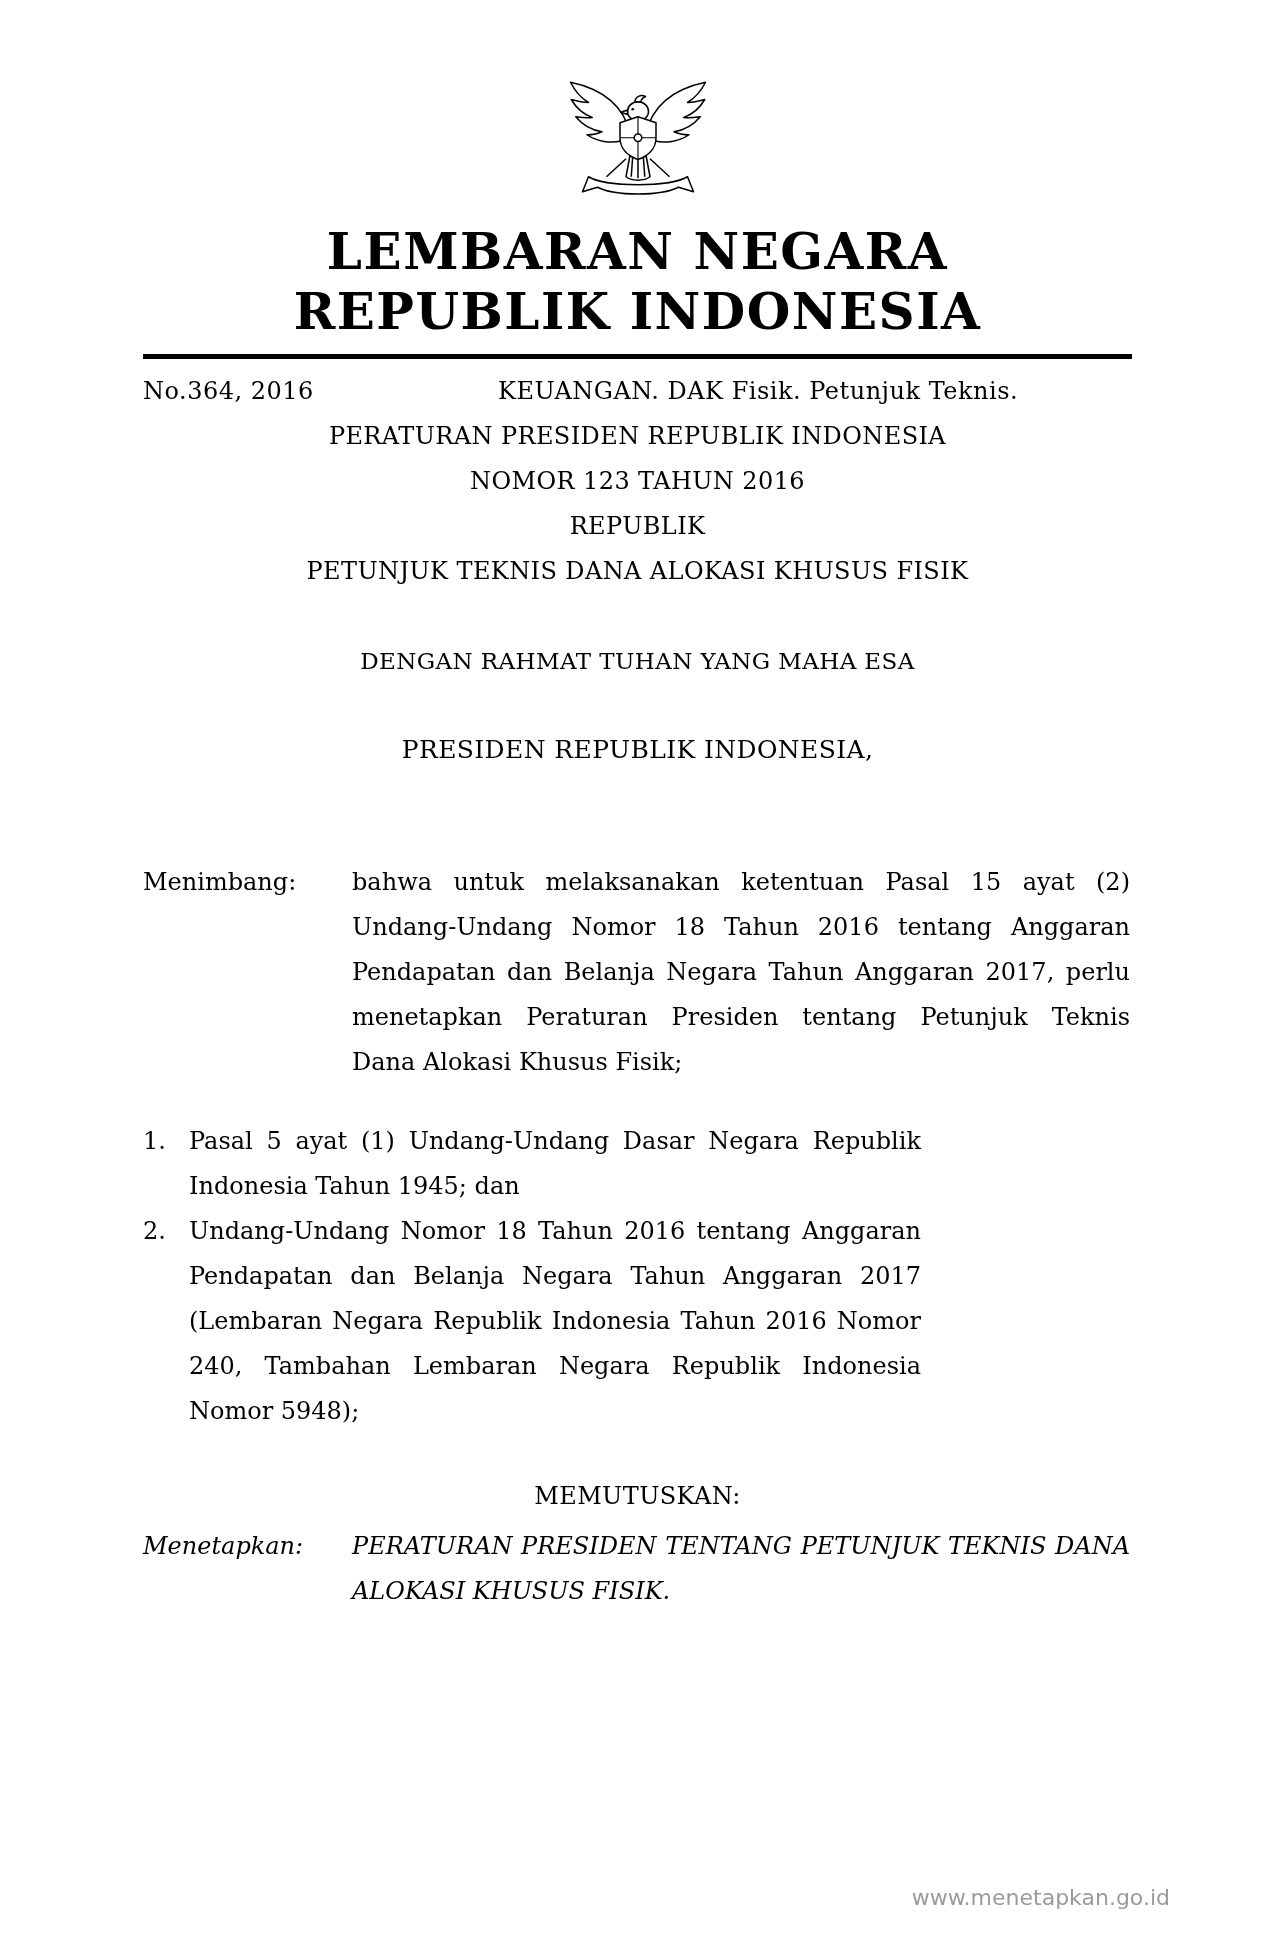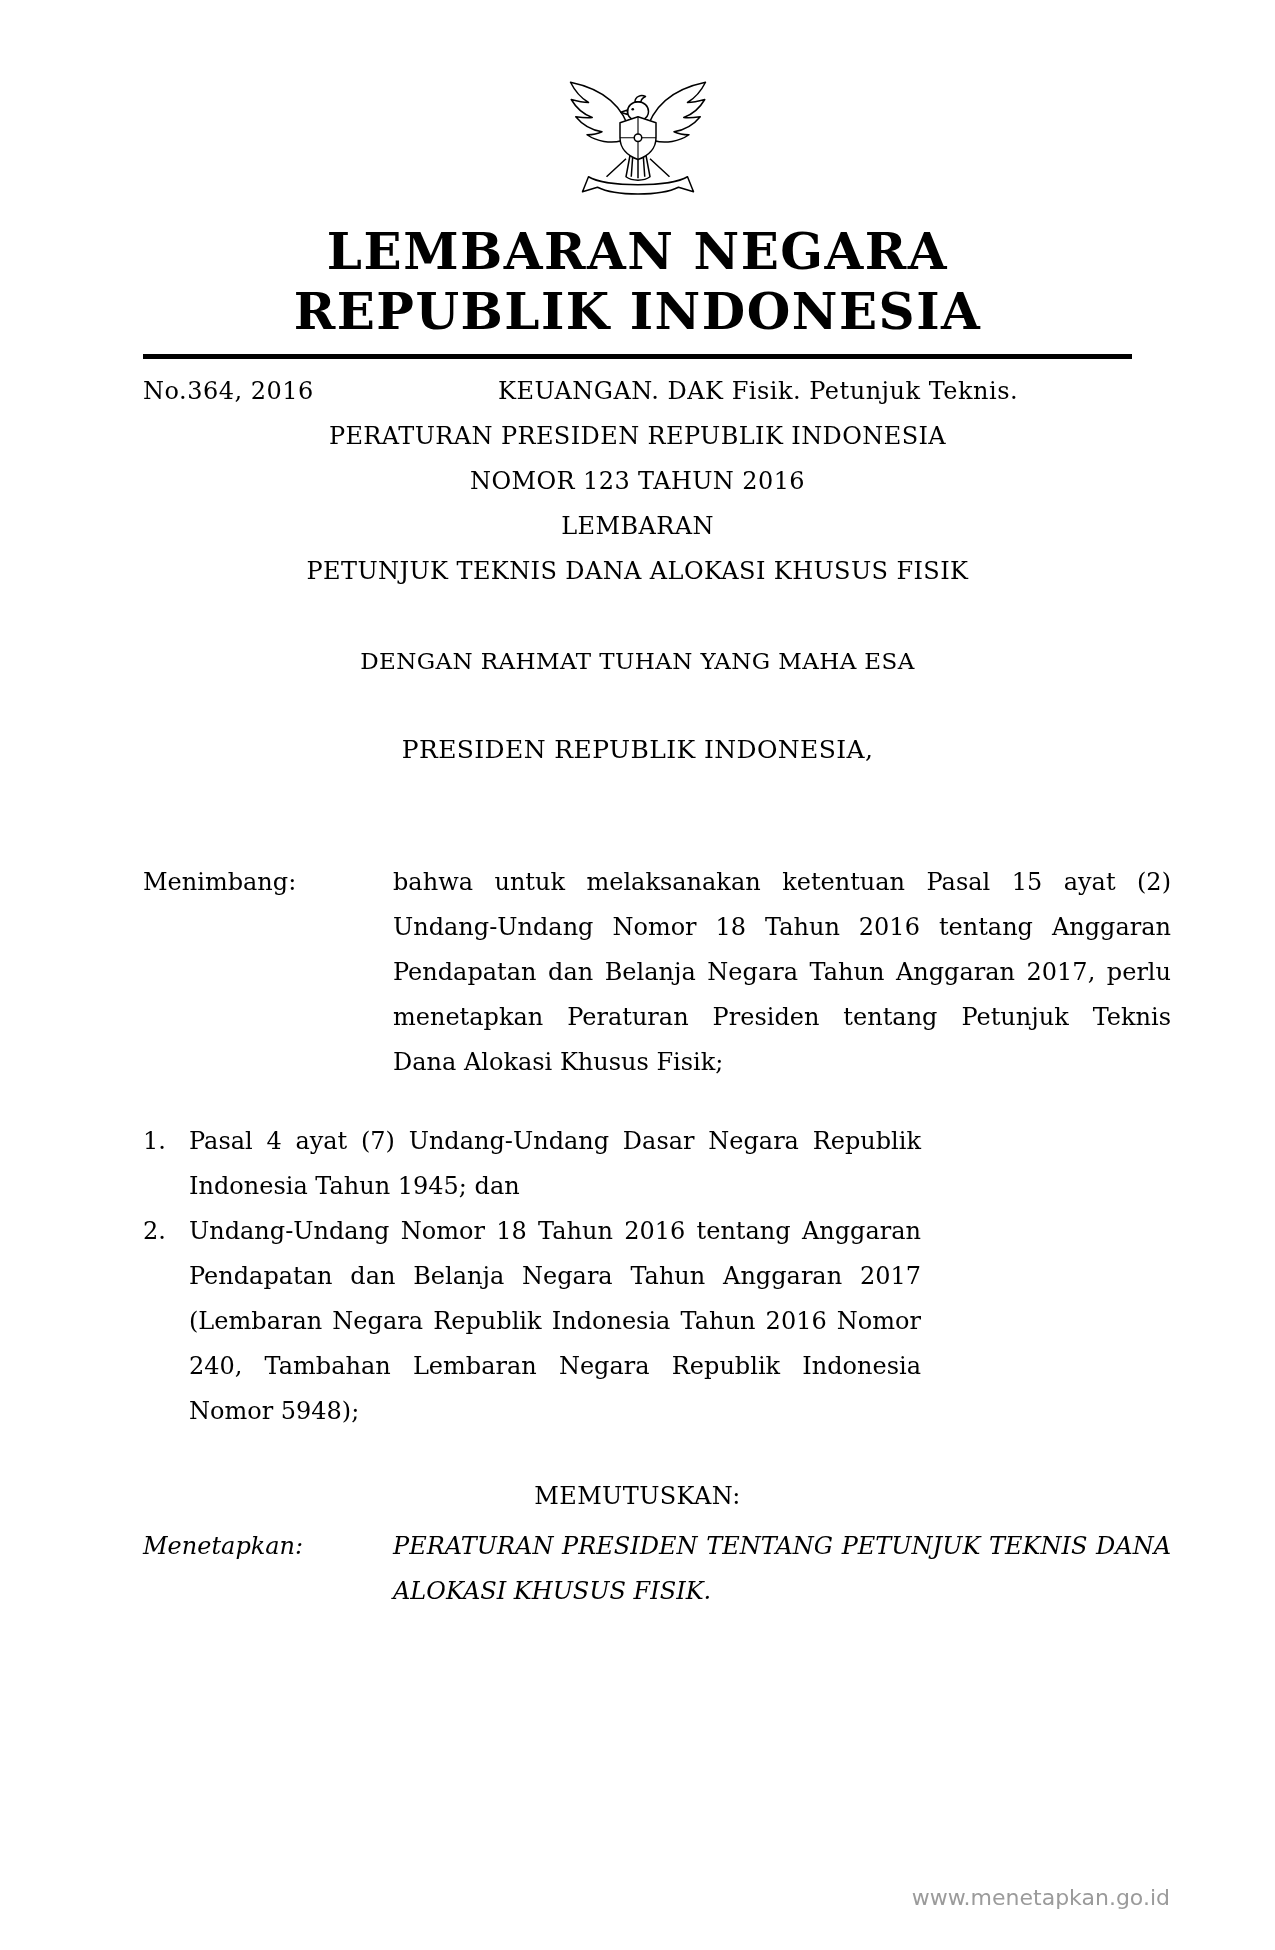--- a/index.html
+++ b/index.html
@@ -25,21 +25,21 @@
   .rule { height:5px; background:#000; margin-top:12px; }
 
   .header-row { position:relative; height:45px; margin-top:10px; font-size:24px; line-height:45px; }
   .doc-no { position:absolute; left:0; top:0; letter-spacing:0.5px; }
   .subject { position:absolute; left:355px; top:0; letter-spacing:0.5px; }
 
   .doc-title-block { text-align:center; font-size:24px; line-height:45px; letter-spacing:0.4px; }
   .invocation { text-align:center; font-size:23px; line-height:45px; margin-top:45px; letter-spacing:0.4px; }
   .authority  { text-align:center; font-size:25px; line-height:45px; margin-top:43px; letter-spacing:0.4px; }
 
-  .section { display:flex; font-size:24px; line-height:45px;gap:41px; }
+  .section { display:flex; font-size:24px; line-height:45px; }
   .section .label { flex:0 0 209px; width:209px; }
   .section .body  { flex:0 0 778px; width:778px; }
 
   .jline { text-align:justify; text-align-last:justify; white-space:normal; }
   .lline { text-align:left; }
 
   .list-item { display:flex; }
   .list-item .num { flex:0 0 46px; width:46px; }
   .list-item .item-lines { flex:0 0 732px; width:732px; }
 
@@ -98,21 +98,21 @@
     <div class="rule"></div>
 
     <div class="header-row">
       <span class="doc-no">No.364, 2016</span>
       <span class="subject">KEUANGAN. DAK Fisik. Petunjuk Teknis.</span>
     </div>
 
     <div class="doc-title-block">
       <div>PERATURAN PRESIDEN REPUBLIK INDONESIA</div>
       <div>NOMOR 123 TAHUN 2016</div>
-      <div>LEMBARAN</div>
+      <div>REPUBLIK</div>
       <div>PETUNJUK TEKNIS DANA ALOKASI KHUSUS FISIK</div>
     </div>
 
     <div class="invocation">DENGAN RAHMAT TUHAN YANG MAHA ESA</div>
     <div class="authority">PRESIDEN REPUBLIK INDONESIA,</div>
 
     <div class="section sec-menimbang">
       <div class="label">Menimbang:</div>
       <div class="body">
         <div class="jline">bahwa untuk melaksanakan ketentuan Pasal 15 ayat (2)</div>
@@ -121,21 +121,21 @@
         <div class="jline">menetapkan Peraturan Presiden tentang Petunjuk Teknis</div>
         <div class="lline">Dana Alokasi Khusus Fisik;</div>
       </div>
     </div>
 
     <div class="section sec-mengingat">
       <div class="body">
         <div class="list-item">
           <div class="num">1.</div>
           <div class="item-lines">
-            <div class="jline">Pasal 4 ayat (7) Undang-Undang Dasar Negara Republik</div>
+            <div class="jline">Pasal 5 ayat (1) Undang-Undang Dasar Negara Republik</div>
             <div class="lline">Indonesia Tahun 1945; dan</div>
           </div>
         </div>
         <div class="list-item">
           <div class="num">2.</div>
           <div class="item-lines">
             <div class="jline">Undang-Undang Nomor 18 Tahun 2016 tentang Anggaran</div>
             <div class="jline">Pendapatan dan Belanja Negara Tahun Anggaran 2017</div>
             <div class="jline">(Lembaran Negara Republik Indonesia Tahun 2016 Nomor</div>
             <div class="jline">240, Tambahan Lembaran Negara Republik Indonesia</div>

